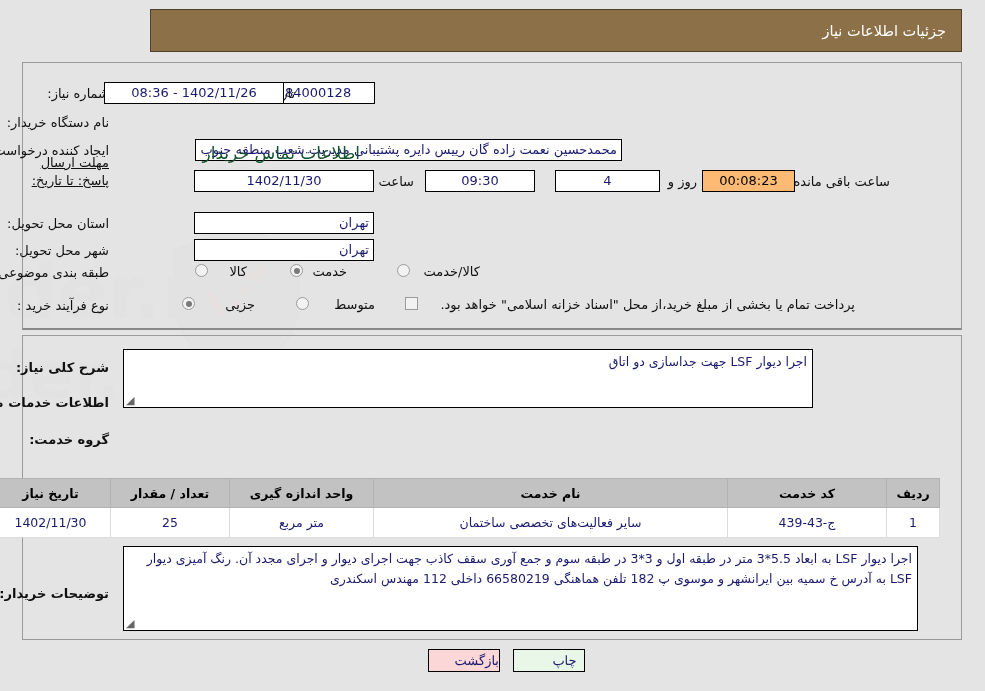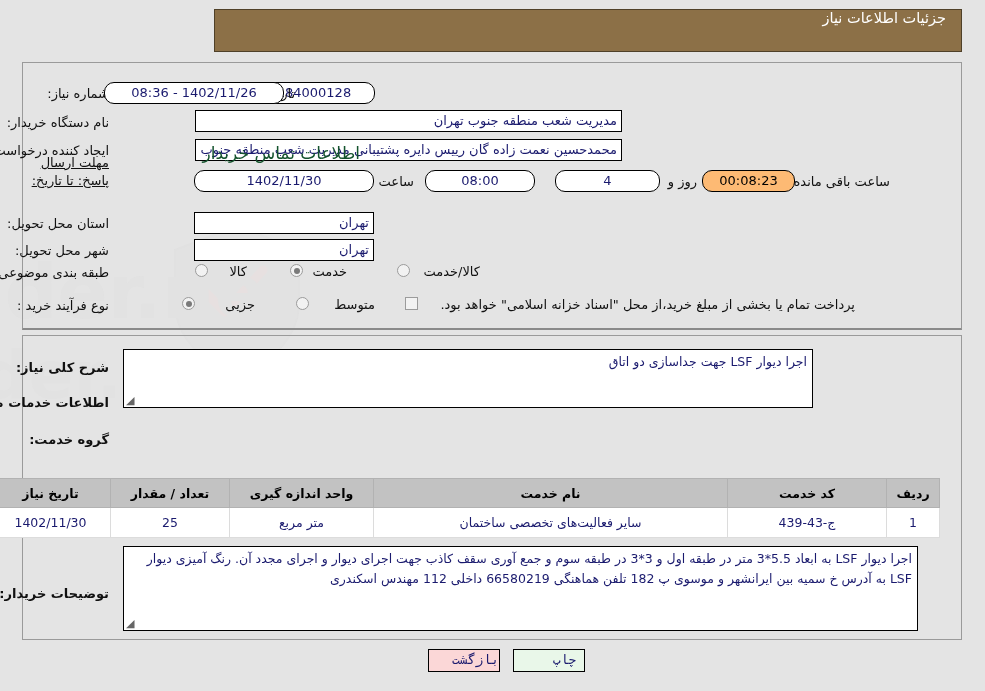--- a/index.html
+++ b/index.html
@@ -29,26 +29,27 @@
     pointer-events: none;
     z-index: 0;
     opacity: .30;
   }
 
   
   .title-bar {
     position: absolute;
     right: 23px;
     top: 9px;
-    width: 748px;
+    width: 812px;
     height: 43px;
     background: #8c7047;
     border: 1px solid #4f4028;
     box-sizing: border-box;
     display: flex;
+    align-items: center;
     justify-content: flex-start;
     z-index: 3;
   }
   .title-bar .title-text {
     color: #ffffff;
     font-size: 14.5px;
     padding-right: 15px;
     letter-spacing: .2px;
   }
 
@@ -83,21 +84,21 @@
     color: #1a1a6e;
     line-height: 20px;
     height: 22px;
     padding: 0 4px;
     overflow: hidden;
     white-space: nowrap;
     z-index: 4;
     text-align: right;
     font-family: "DejaVu Sans", "Liberation Sans", sans-serif;
   }
-  .fld.center { text-align: center; border-radius: 10px; }
+  .fld.center { text-align: center; }
   .fld.cream { background: #fdba74; color: #000; }
 
   .link {
     position: absolute;
     font-size: 17px;
     color: #14532d;
     white-space: nowrap;
     cursor: pointer;
     z-index: 5;
     text-decoration: none;
@@ -191,21 +192,21 @@
   .btn {
     position: absolute;
     border: 1px solid #000;
     box-sizing: border-box;
     font-size: 13px;
     height: 23px;
     line-height: 21px;
     text-align: center;
     cursor: pointer;
     z-index: 5;
-    font-family: Liberation Mono, monospace;
+    font-family: Liberation Sans, sans-serif;
     color: #1a1a6e;
     padding-left: 31px;
   }
   #btn-print  { left: 513px; top: 649px; width: 72px; background: #e9f7e9; }
   #btn-back   { left: 428px; top: 649px; width: 72px; background: #fbd7d7; }
 </style>
 </head>
 <body>
 
 <div id="root">
@@ -226,30 +227,29 @@
 
   <div class="panel" id="panel-top"></div>
 
   <div class="lbl" style="right:876px; top:86px;">شماره نیاز:</div>
   <div class="fld center" style="right:610px; top:82px; width:180px;">1102093184000128</div>
 
   <div class="lbl" style="right:690px; top:86px;">تاریخ و ساعت اعلان عمومی:</div>
   <div class="fld center" style="right:701px; top:82px; width:180px;">1402/11/26 - 08:36</div>
 
   <div class="lbl" style="right:876px; top:115px;">نام دستگاه خریدار:</div>
-  <div class="fld" style="right:363px; top:110px; width:427px;">مدیریت شعب منطقه جنوب تهران</div>
 
   <div class="lbl" style="right:876px; top:143px;">ایجاد کننده درخواست:</div>
   <div class="fld" style="right:363px; top:139px; width:427px;">محمدحسین نعمت زاده گان رییس دایره پشتیبانی مدیریت شعب منطقه جنوب ته</div>
   <a class="link" style="right:625px; top:143px;">اطلاعات تماس خریدار</a>
 
   <div class="lbl" style="right:876px; top:154px; width:98px; line-height:18px; white-space:normal;text-decoration:underline;">مهلت ارسال پاسخ: تا تاریخ:</div>
   <div class="fld center" style="right:611px; top:170px; width:180px;">1402/11/30</div>
   <div class="lbl" style="right:571px; top:174px;">ساعت</div>
-  <div class="fld center" style="right:450px; top:170px; width:110px;">08:00</div>
+  <div class="fld center" style="right:450px; top:170px; width:110px;">09:30</div>
   <div class="fld center" style="right:325px; top:170px; width:105px;">4</div>
   <div class="lbl" style="right:288px; top:174px;">روز و</div>
   <div class="fld center cream" style="right:190px; top:170px; width:93px;">00:08:23</div>
   <div class="lbl" style="right:95px; top:174px;">ساعت باقی مانده</div>
 
   <div class="lbl" style="right:876px; top:216px;">استان محل تحویل:</div>
   <div class="fld" style="right:611px; top:212px; width:180px;">تهران</div>
 
   <div class="lbl" style="right:876px; top:243px;">شهر محل تحویل:</div>
   <div class="fld" style="right:611px; top:239px; width:180px;">تهران</div>

